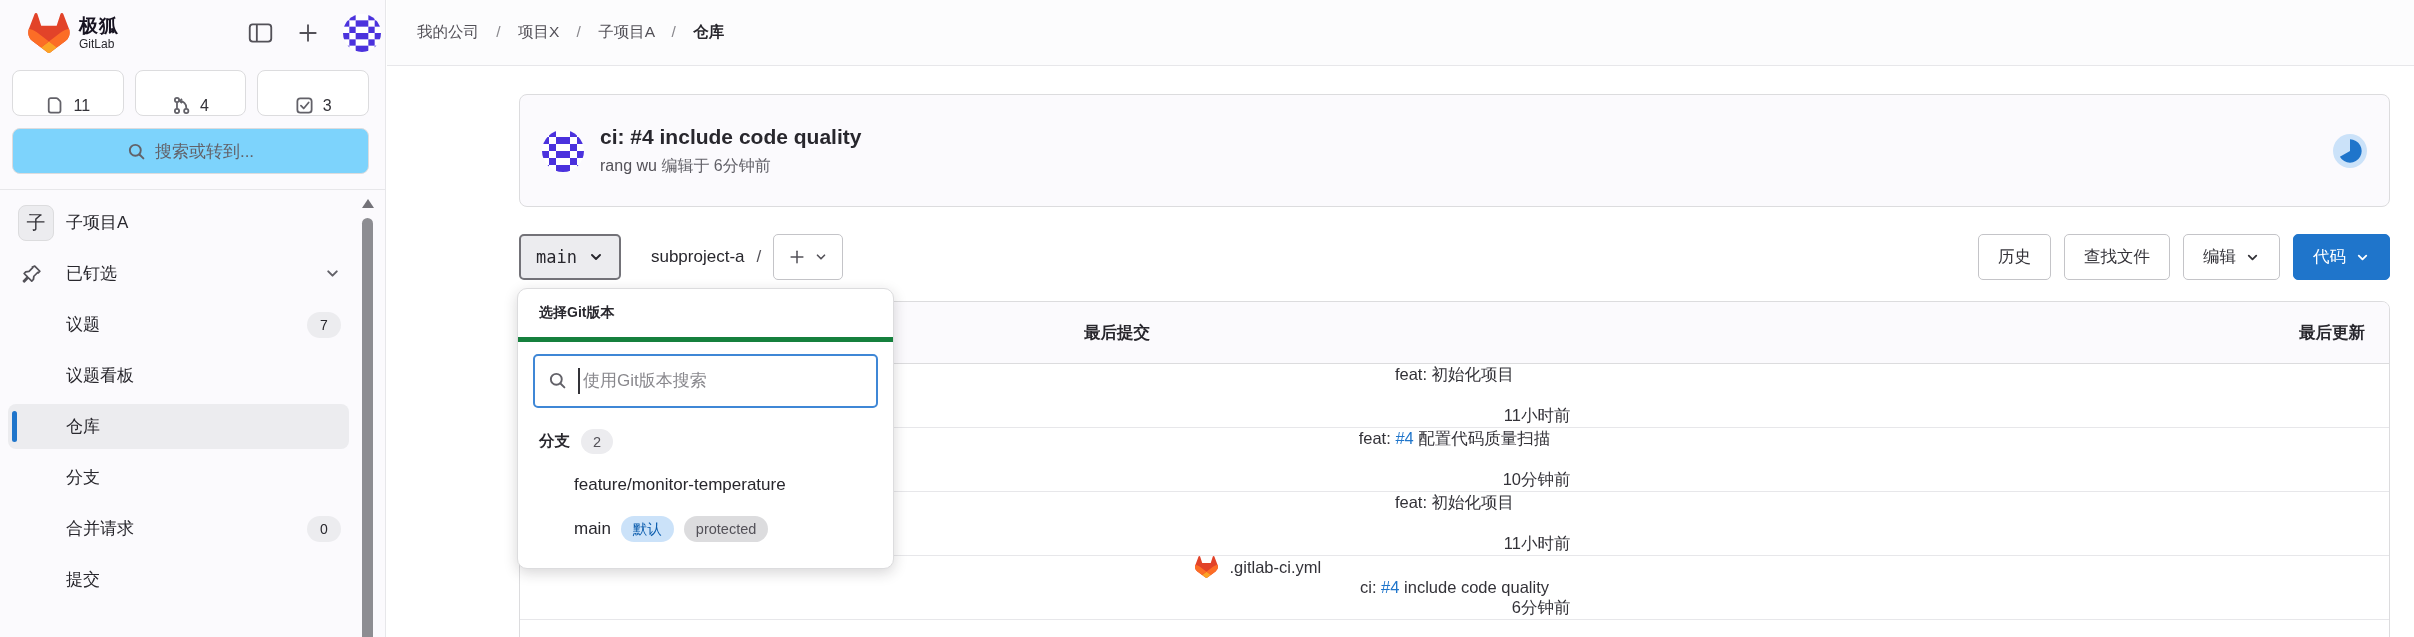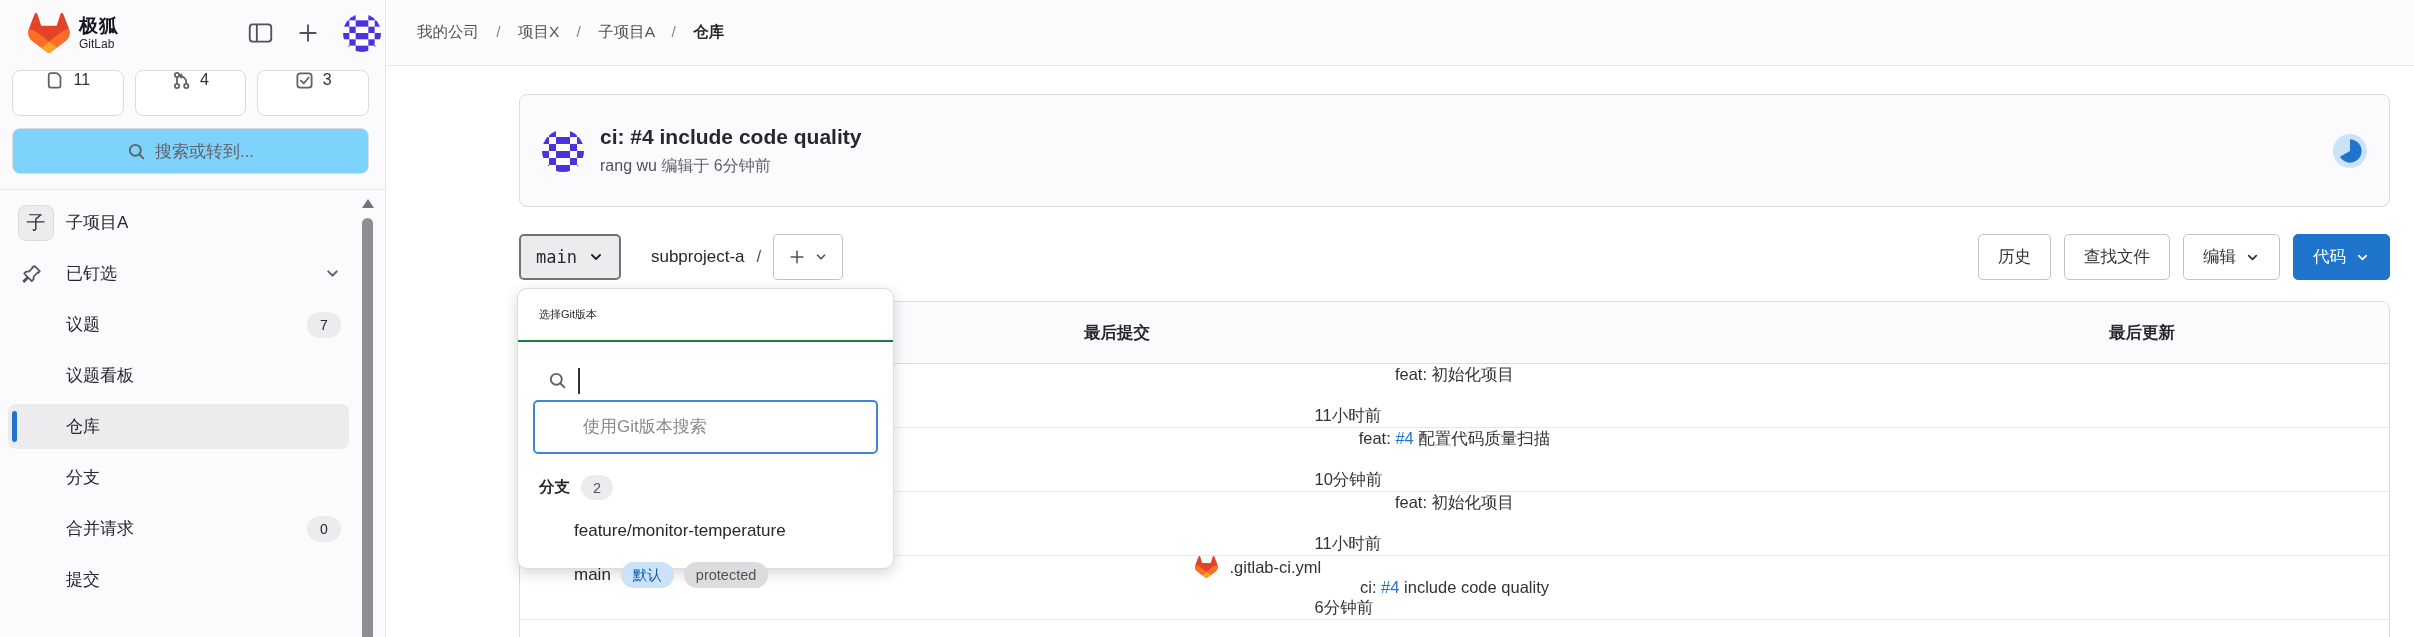--- a/index.html
+++ b/index.html
@@ -16,21 +16,21 @@
   .brand { display:flex; align-items:center; gap:9px; }
   .brand-text { line-height:1; }
   .brand-cn { font-size:19px; font-weight:700; color:#171321; letter-spacing:1px; }
   .brand-en { font-size:12px; color:#28272d; margin-top:3px; }
   .logo-actions { margin-left:auto; display:flex; align-items:center; gap:24px; color:#535158; }
   .icon-btn { display:flex; align-items:center; justify-content:center; cursor:pointer; }
   .avatar-top { width:38px; height:38px; }
 
   .counters { position:absolute; top:70px; left:12px; right:16px; display:flex; gap:11px; }
   .counter-btn { flex:1; height:46px; background:#fff; border:1px solid #dcdcde; border-radius:8px;
-    display:flex; align-items:flex-start; justify-content:center; gap:9px; font-size:16px; color:#333238; cursor:pointer; }
+    display:flex; align-items:flex-end; justify-content:center; gap:9px; font-size:16px; color:#333238; cursor:pointer; }
   .counter-btn svg { color:#626168; }
 
   .side-search { position:absolute; top:128px; left:12px; right:16px; height:46px; background:#7dd3fc; border:1px solid #dcdcde;
     border-radius:8px; display:flex; align-items:center; justify-content:center; gap:9px; color:#626168; font-size:17px; cursor:pointer; }
   .side-divider { position:absolute; top:189px; left:0; right:0; height:1px; background:#e7e7ea; }
 
   .nav { position:absolute; top:200px; left:8px; right:36px; }
   .nav-title { height:40px; display:flex; align-items:center; padding-left:12px; font-weight:700; font-size:15px; color:#28272d; }
   .nav-item { position:relative; height:45px; margin-bottom:6px; display:flex; align-items:center; border-radius:8px;
     padding-left:58px; padding-right:8px; font-size:17px; color:#28272d; cursor:pointer; }
@@ -81,36 +81,36 @@
   .act-btn { height:46px; padding:0 19px; border:1px solid #c4c4c8; border-radius:5px; background:#fff; font-size:16.5px;
     color:#333238; display:flex; align-items:center; gap:9px; cursor:pointer; }
   .act-btn.primary { background:#1f75cb; border-color:#1f75cb; color:#fff; }
 
   .tree-table { position:absolute; left:132px; right:24px; top:234px; border:1px solid #dcdcde; border-radius:8px 8px 0 0;
     overflow:hidden; background:#fff; }
   .tt-head { display:flex; height:62px; background:#fbfafd; border-bottom:1px solid #dcdcde; align-items:center;
     font-weight:700; font-size:16.5px; color:#28272d; }
   .col-name { width:564px; padding-left:22px; display:flex; align-items:center; gap:12px; }
   .col-commit { flex:1; }
-  .col-updated { width:280px; text-align:left; padding-right:24px; }
+  .col-updated { width:280px; text-align:right; padding-right:24px; }
   .tt-row { display:flex; height:64px; align-items:center; border-bottom:1px solid #e7e7ea; font-size:16.5px; color:#333238;flex-direction:column; }
   .tt-row.partial { height:22px; border-bottom:none; }
   .file-link { cursor:pointer; }
   .commit-msg { cursor:pointer; }
   .ref-link { color:#1f75cb; cursor:pointer; }
   .time-cell { color:#333238; }
 
   
   .ref-dd { position:absolute; left:130px; top:221px; width:377px; height:281px; background:#fff; border:1px solid #dcdcde;
     border-radius:10px; box-shadow:0 4px 14px rgba(31,30,36,.18); z-index:10; }
-  .dd-head { height:53px; display:flex; align-items:center; padding:0 21px; font-size:11px; font-weight:400;
-    border-bottom:2px solid #15803d; color:#28272d; }
+  .dd-head { height:53px; display:flex; align-items:center; padding:0 21px; font-size:14px; font-weight:700;
+    border-bottom:5px solid #15803d; color:#28272d; }
   .dd-search-wrap { margin:12px 15px 0; position:relative; }
   .dd-search { width:100%; height:54px; border:2px solid #3f87d6; border-radius:5px; padding:0 12px 0 48px; font-size:17px;
-    color:#28272d; outline:none; background:#fff; font-family:inherit;margin-top:46px; }
+    color:#28272d; outline:none; background:#fff; font-family:inherit; }
   .dd-search::placeholder { color:#89888d; }
   .dd-search-icon { position:absolute; left:15px; top:17px; color:#626168; pointer-events:none; }
   .dd-caret { position:absolute; left:45px; top:14px; width:2px; height:26px; background:#333238; }
   .dd-group { display:flex; align-items:center; gap:11px; margin:21px 21px 9px; font-size:15.5px; font-weight:700; color:#28272d; }
   .dd-count { background:#ececef; border-radius:13px; padding:0 12px; font-weight:400; font-size:14.5px; color:#535158;
     height:25px; display:flex; align-items:center; }
   .dd-item { height:44px; display:flex; align-items:center; padding-left:56px; font-size:17px; color:#28272d; gap:10px; cursor:pointer;text-align:center; }
   .badge-pill { border-radius:13px; height:26px; padding:0 12px; font-size:14.5px; display:flex; align-items:center; }
   .badge-info { background:#cbe2f9; color:#0b5cad; }
   .badge-muted { background:#dcdcde; color:#535158; }

